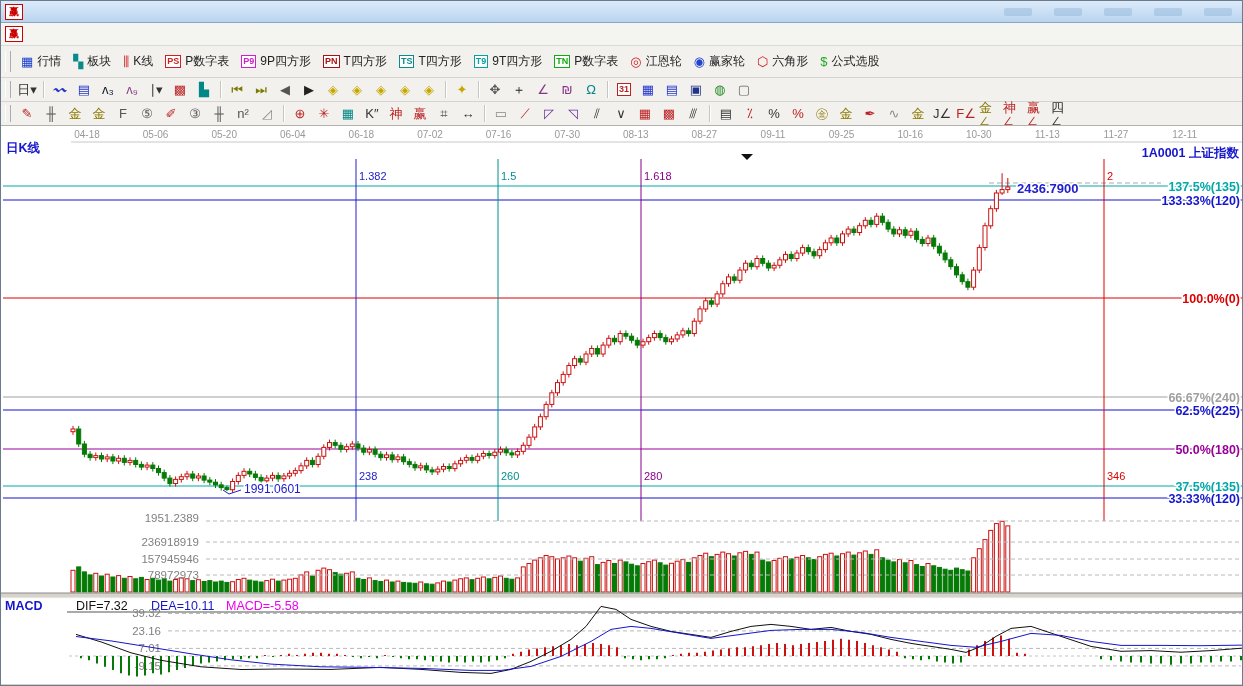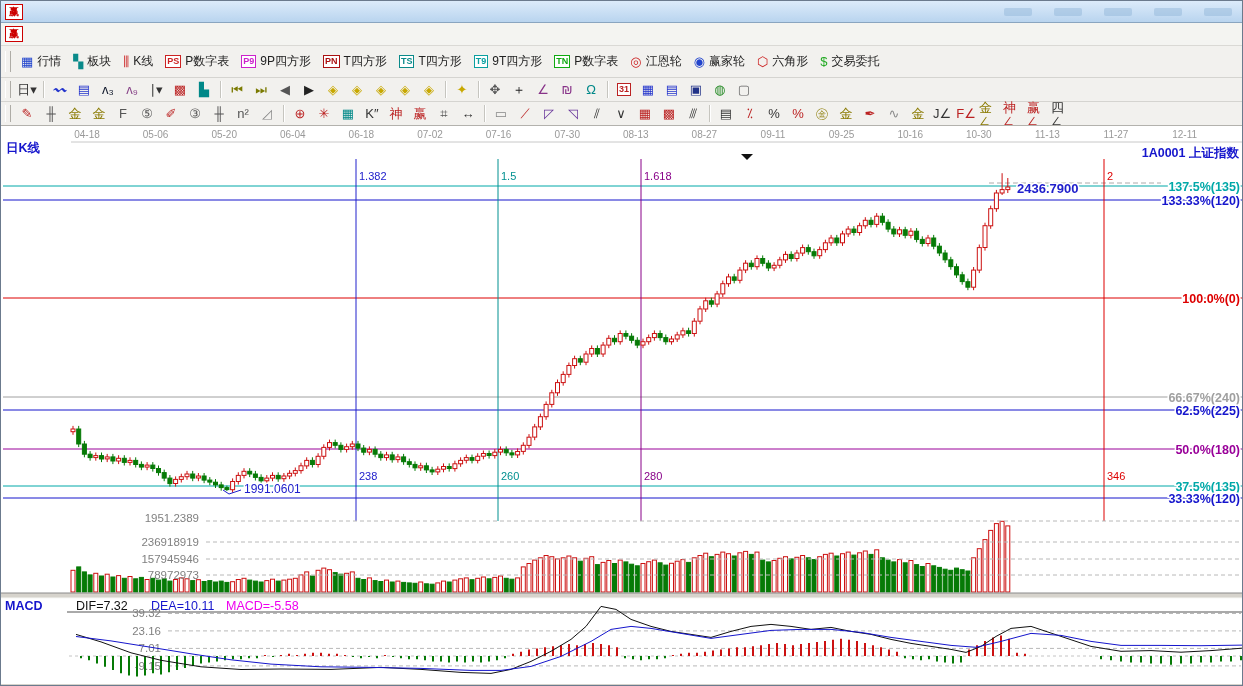--- a/index.html
+++ b/index.html
@@ -95,21 +95,21 @@
       <div class="tbtn">
         <span class="glyph" style="color: rgb(34, 68, 204);">◉</span>
         <span>赢家轮</span>
       </div>
       <div class="tbtn">
         <span class="glyph" style="color: rgb(204, 34, 34);">⬡</span>
         <span>六角形</span>
       </div>
       <div class="tbtn">
         <span class="glyph" style="color: rgb(34, 170, 34);">$</span>
-        <span>交易委托</span>
+        <span>公式选股</span>
       </div>
     </div>
   <div id="tb2" class="tb">
       <div class="handle"></div>
       <div class="itool">
         <span class="glyph" style="color: rgb(51, 51, 51);">日▾</span>
       </div>
       <div class="sep"></div>
       <div class="itool">
         <span class="glyph" style="color: rgb(34, 51, 204);">〰</span>

